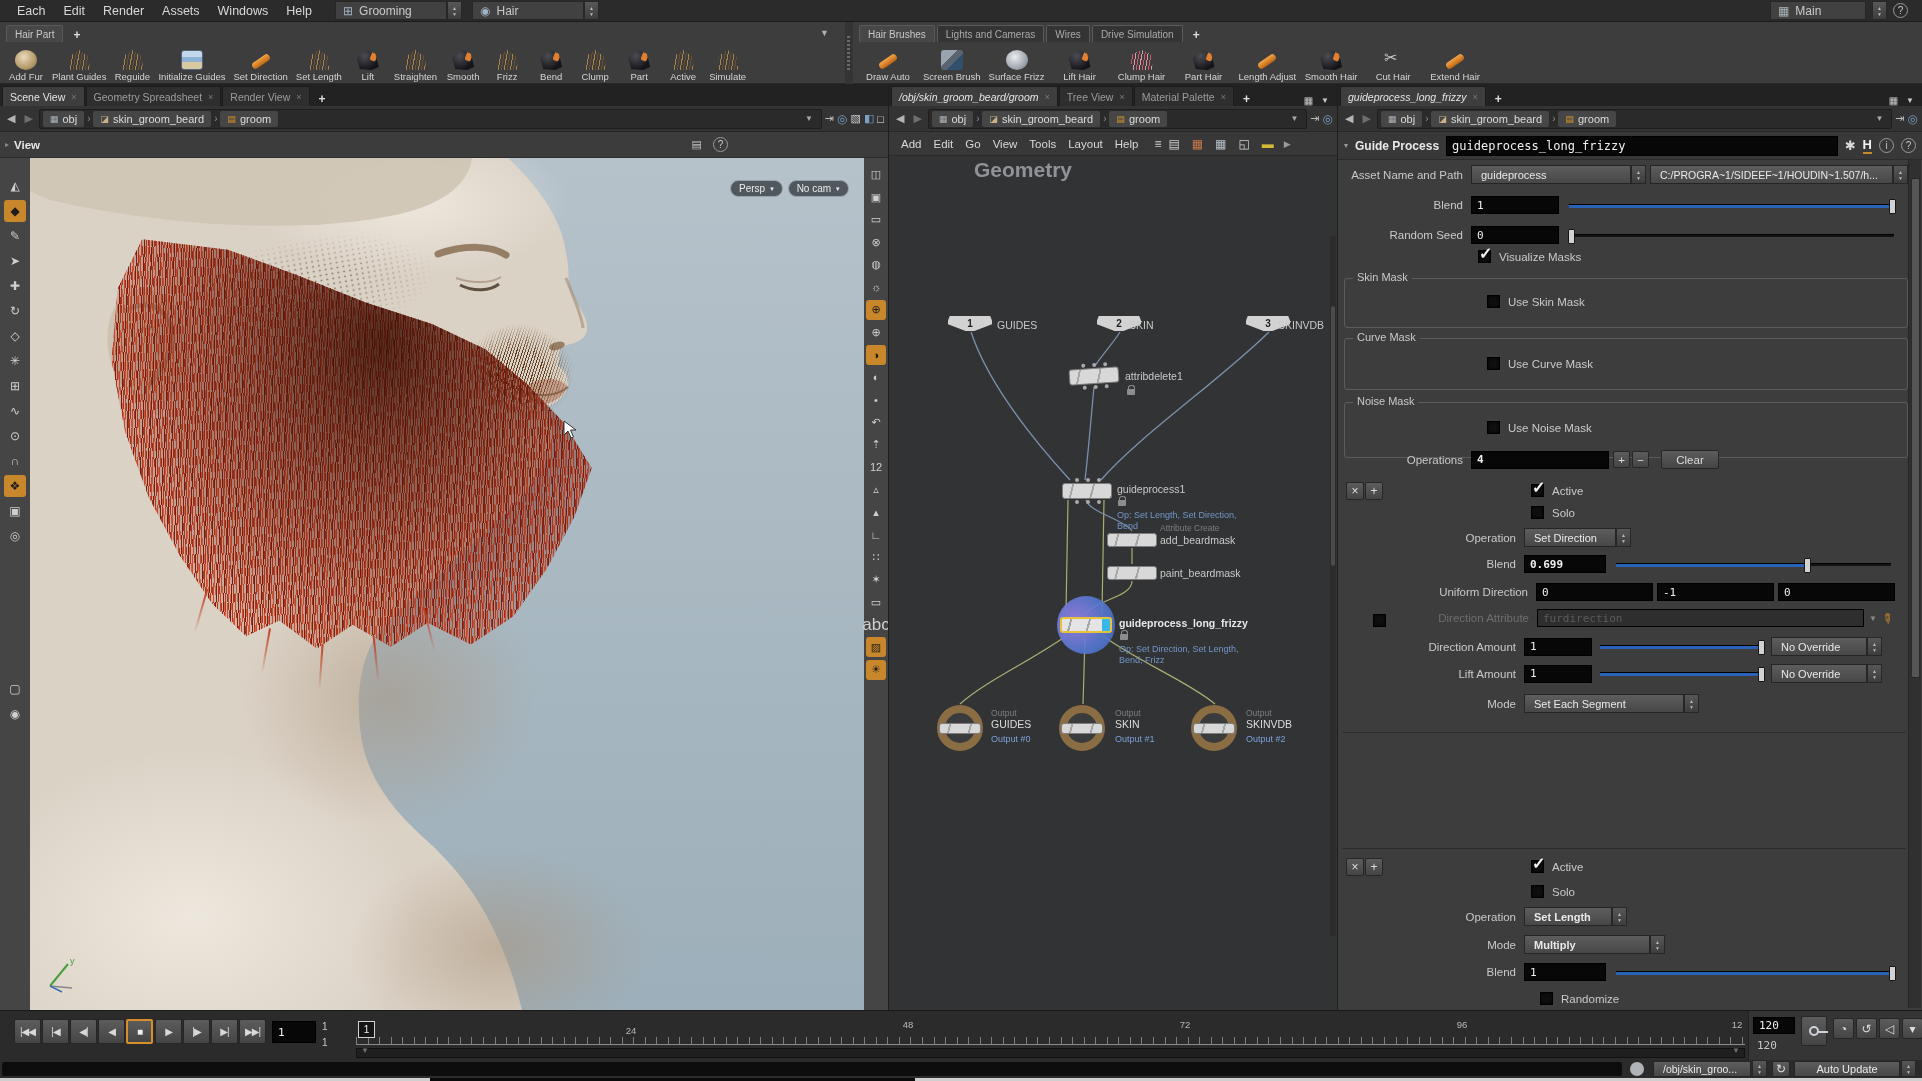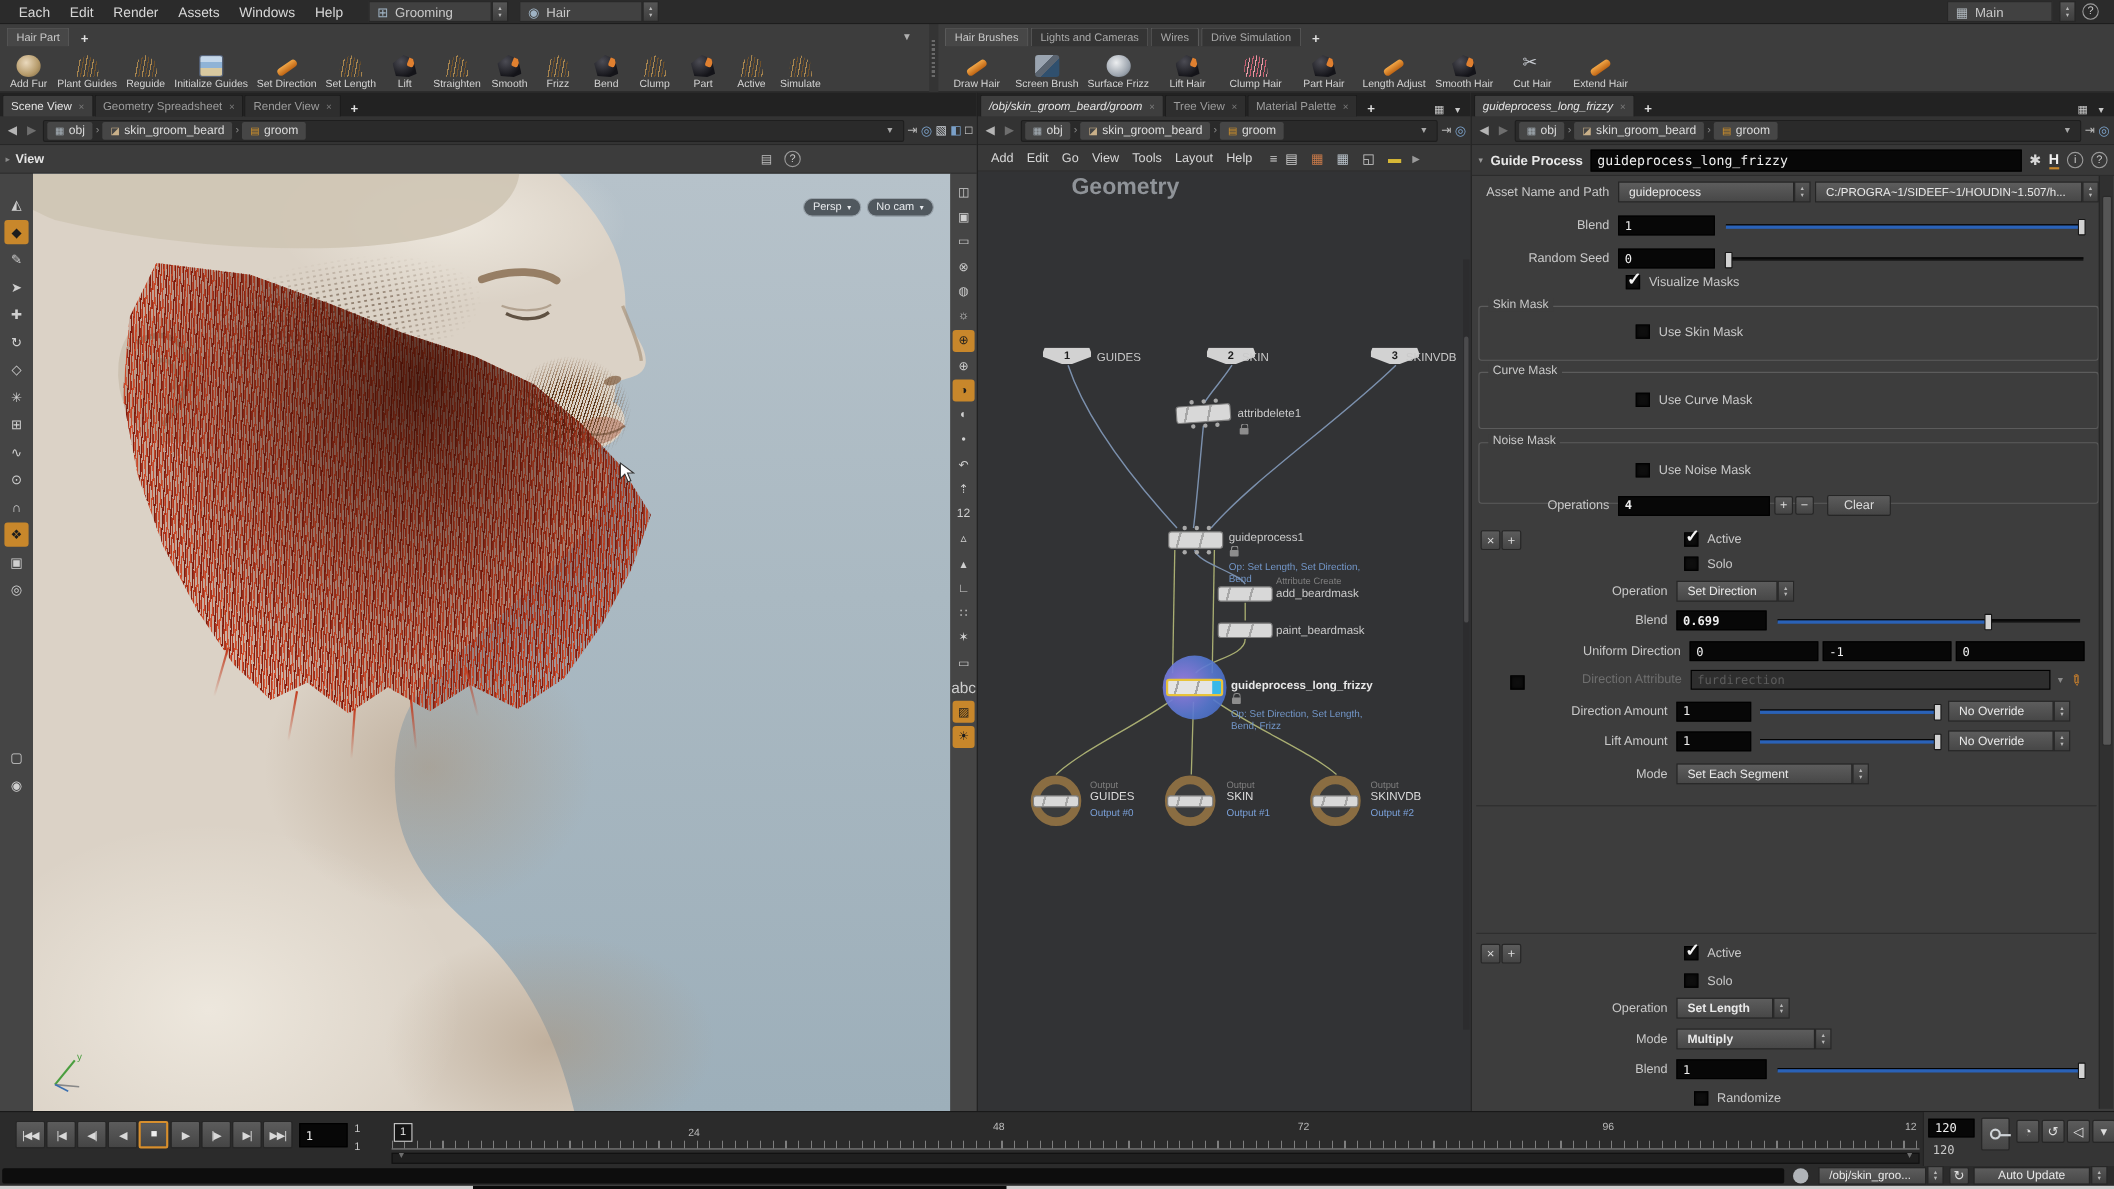--- a/index.html
+++ b/index.html
@@ -220,21 +220,21 @@
   <div class="stabrow">
     <div class="stab">Hair Brushes</div>
     <div class="stab off">Lights and Cameras</div>
     <div class="stab off">Wires</div>
     <div class="stab off">Drive Simulation</div>
     <span class="plus">+</span>
   </div>
   <div class="toolrow">
     <div class="tool" style="min-width:62px">
         <span class="tico" data-kind="comb"></span>
-        <span>Draw Hair</span>
+        <span>Draw Auto</span>
       </div>
 
     <div class="tool" style="min-width:62px">
         <span class="tico" data-kind="brush"></span>
         <span>Screen Brush</span>
       </div>
 
     <div class="tool" style="min-width:62px">
         <span class="tico" data-kind="sphere"></span>
         <span>Surface Frizz</span>
@@ -434,21 +434,21 @@
           <span class="vico" style="width:20px;height:20px;margin:2.5px 0;font-size:11px">•</span>
           <span class="vico" style="width:20px;height:20px;margin:2.5px 0;font-size:11px">↶</span>
           <span class="vico" style="width:20px;height:20px;margin:2.5px 0;font-size:11px">⇡</span>
           <span class="vico" style="width:20px;height:20px;margin:2.5px 0;font-size:11px">12</span>
           <span class="vico" style="width:20px;height:20px;margin:2.5px 0;font-size:11px">▵</span>
           <span class="vico" style="width:20px;height:20px;margin:2.5px 0;font-size:11px">▴</span>
           <span class="vico" style="width:20px;height:20px;margin:2.5px 0;font-size:11px">∟</span>
           <span class="vico" style="width:20px;height:20px;margin:2.5px 0;font-size:11px">∷</span>
           <span class="vico" style="width:20px;height:20px;margin:2.5px 0;font-size:11px">✶</span>
           <span class="vico" style="width:20px;height:20px;margin:2.5px 0;font-size:11px">▭</span>
-          <span class="vico" style="width:20px;height:20px;margin:2.5px 0;font-size:14px">abc</span>
+          <span class="vico" style="width:20px;height:20px;margin:2.5px 0;font-size:17px">abc</span>
           <span class="vico" style="width:20px;height:20px;margin:2.5px 0;font-size:11px" data-hl="1">▨</span>
           <span class="vico" style="width:20px;height:20px;margin:2.5px 0;font-size:11px" data-hl="1">☀</span>
         </span>
     </div>
   </div>
 </div>
 
 <div class="pane" style="left:888px;top:84px;width:449px;height:926px;border-left:1px solid #1e1e1e">
   <div class="tabbar">
     <div class="tab on it">

